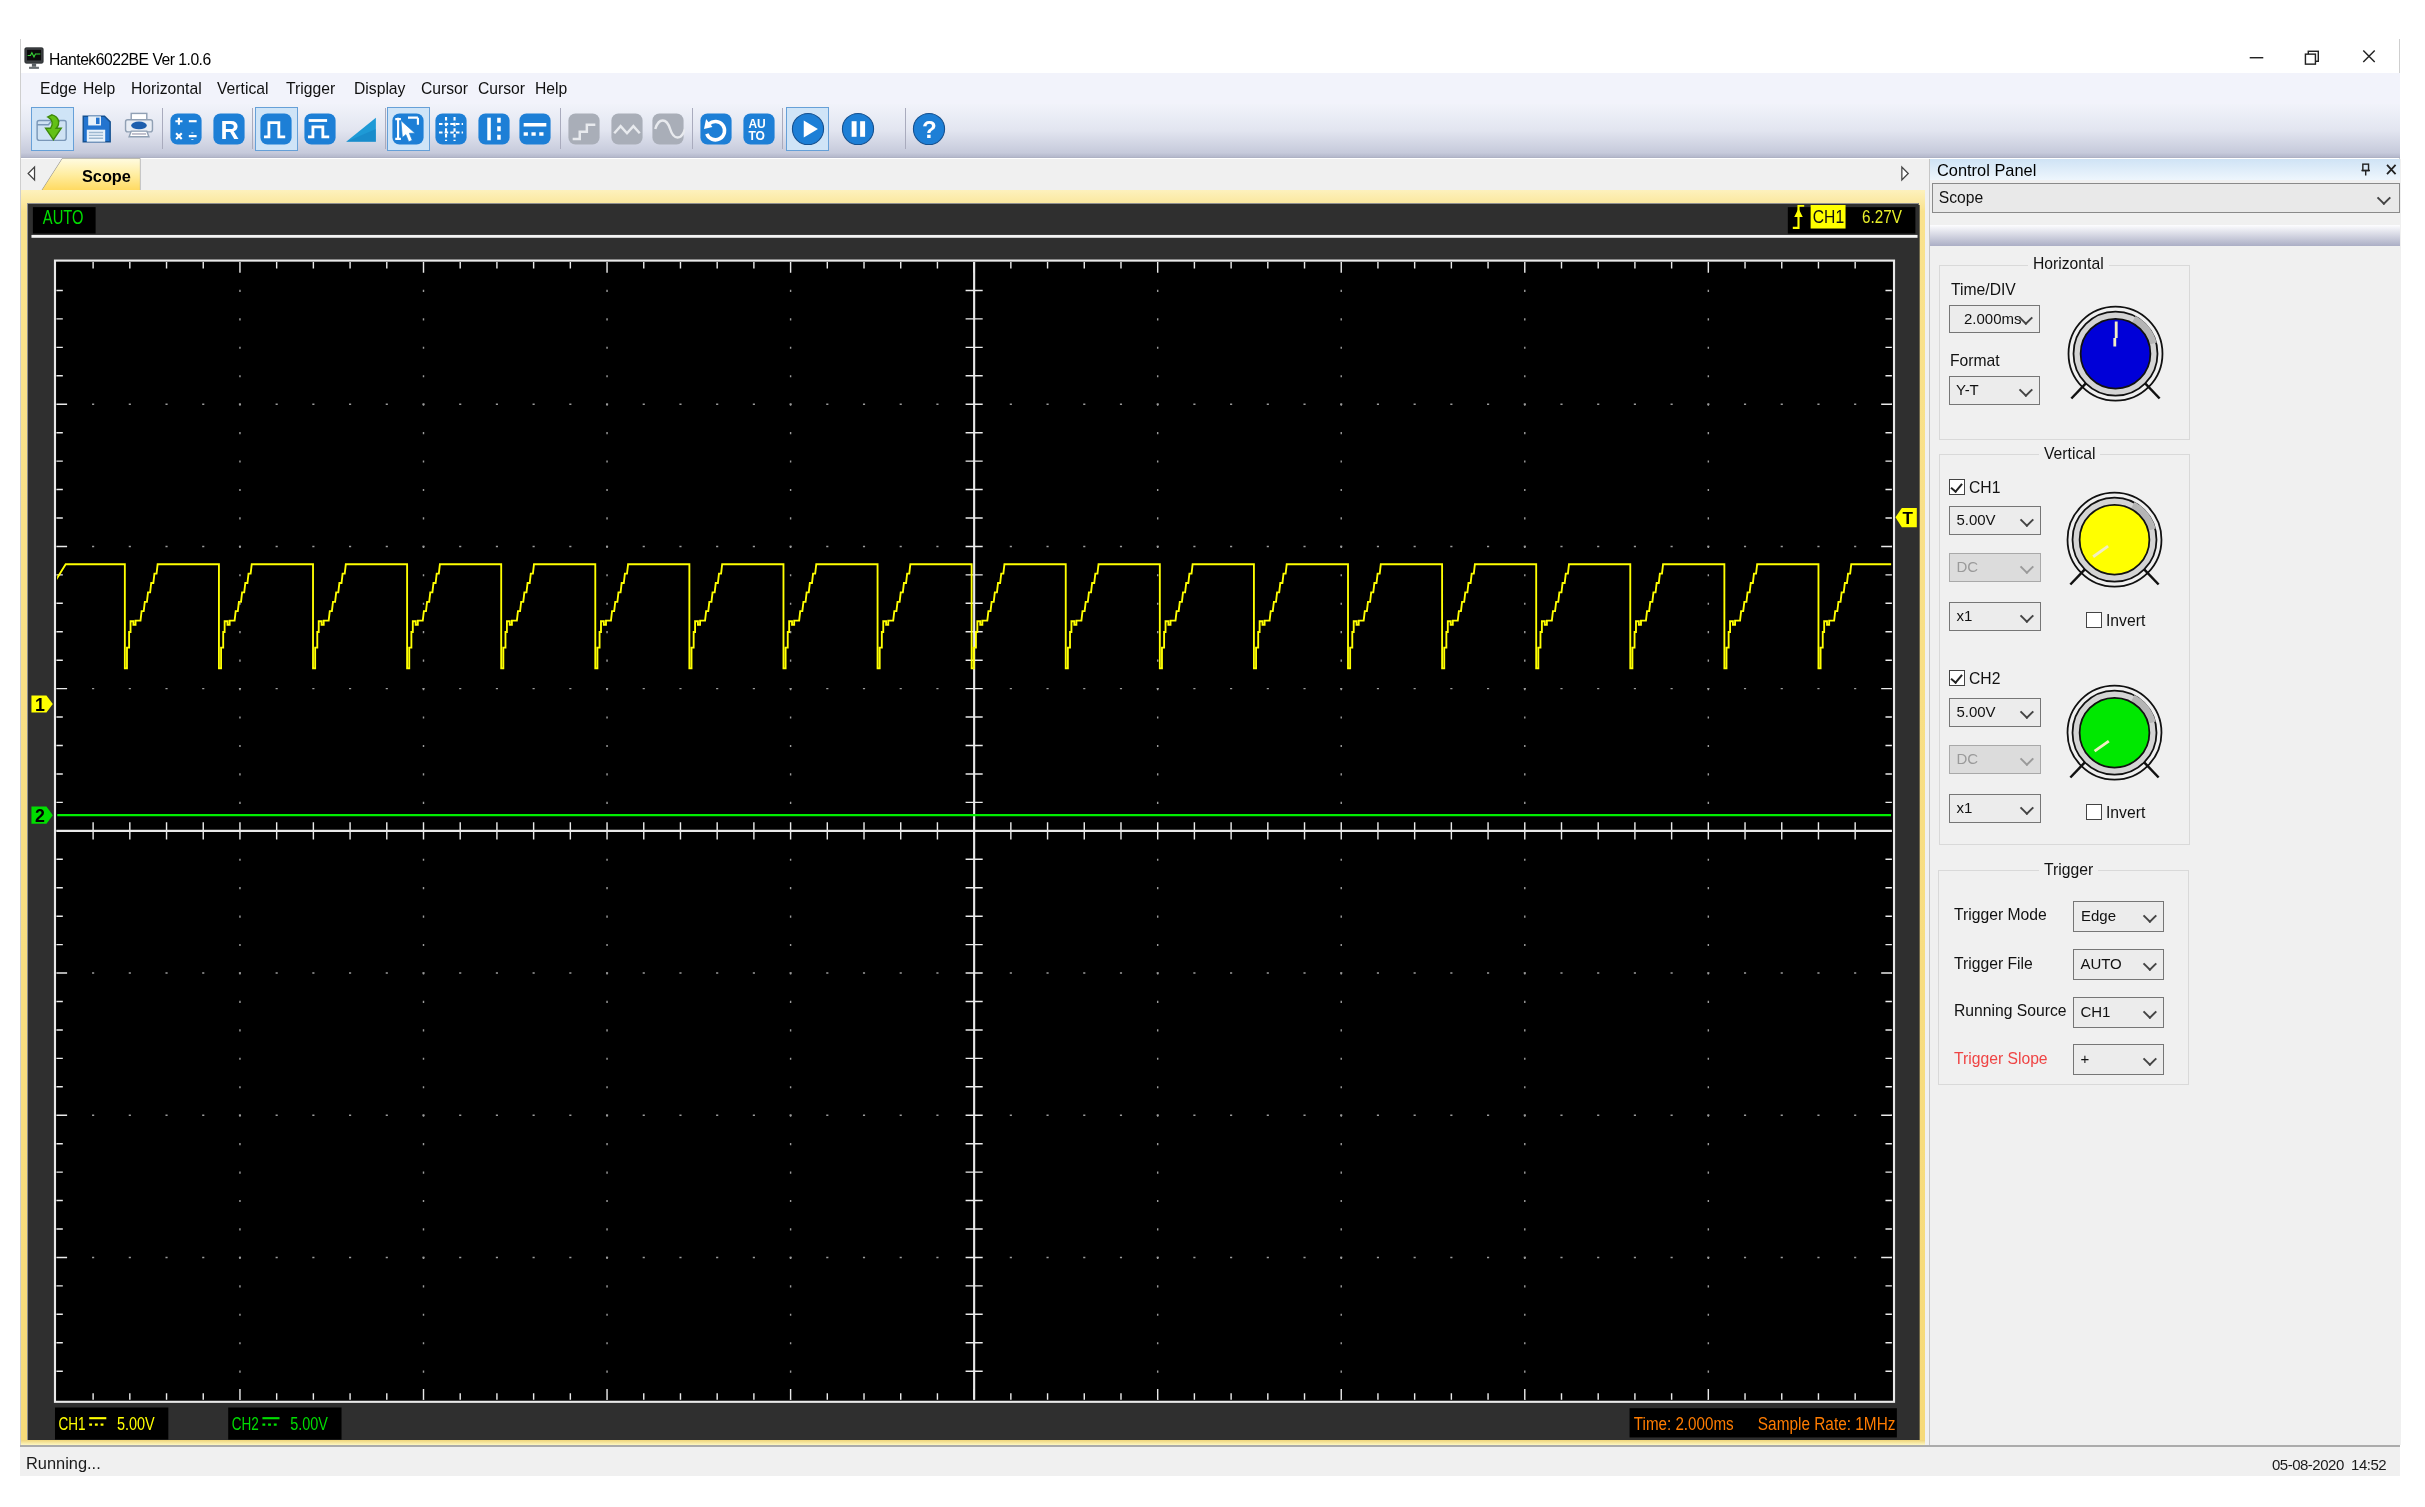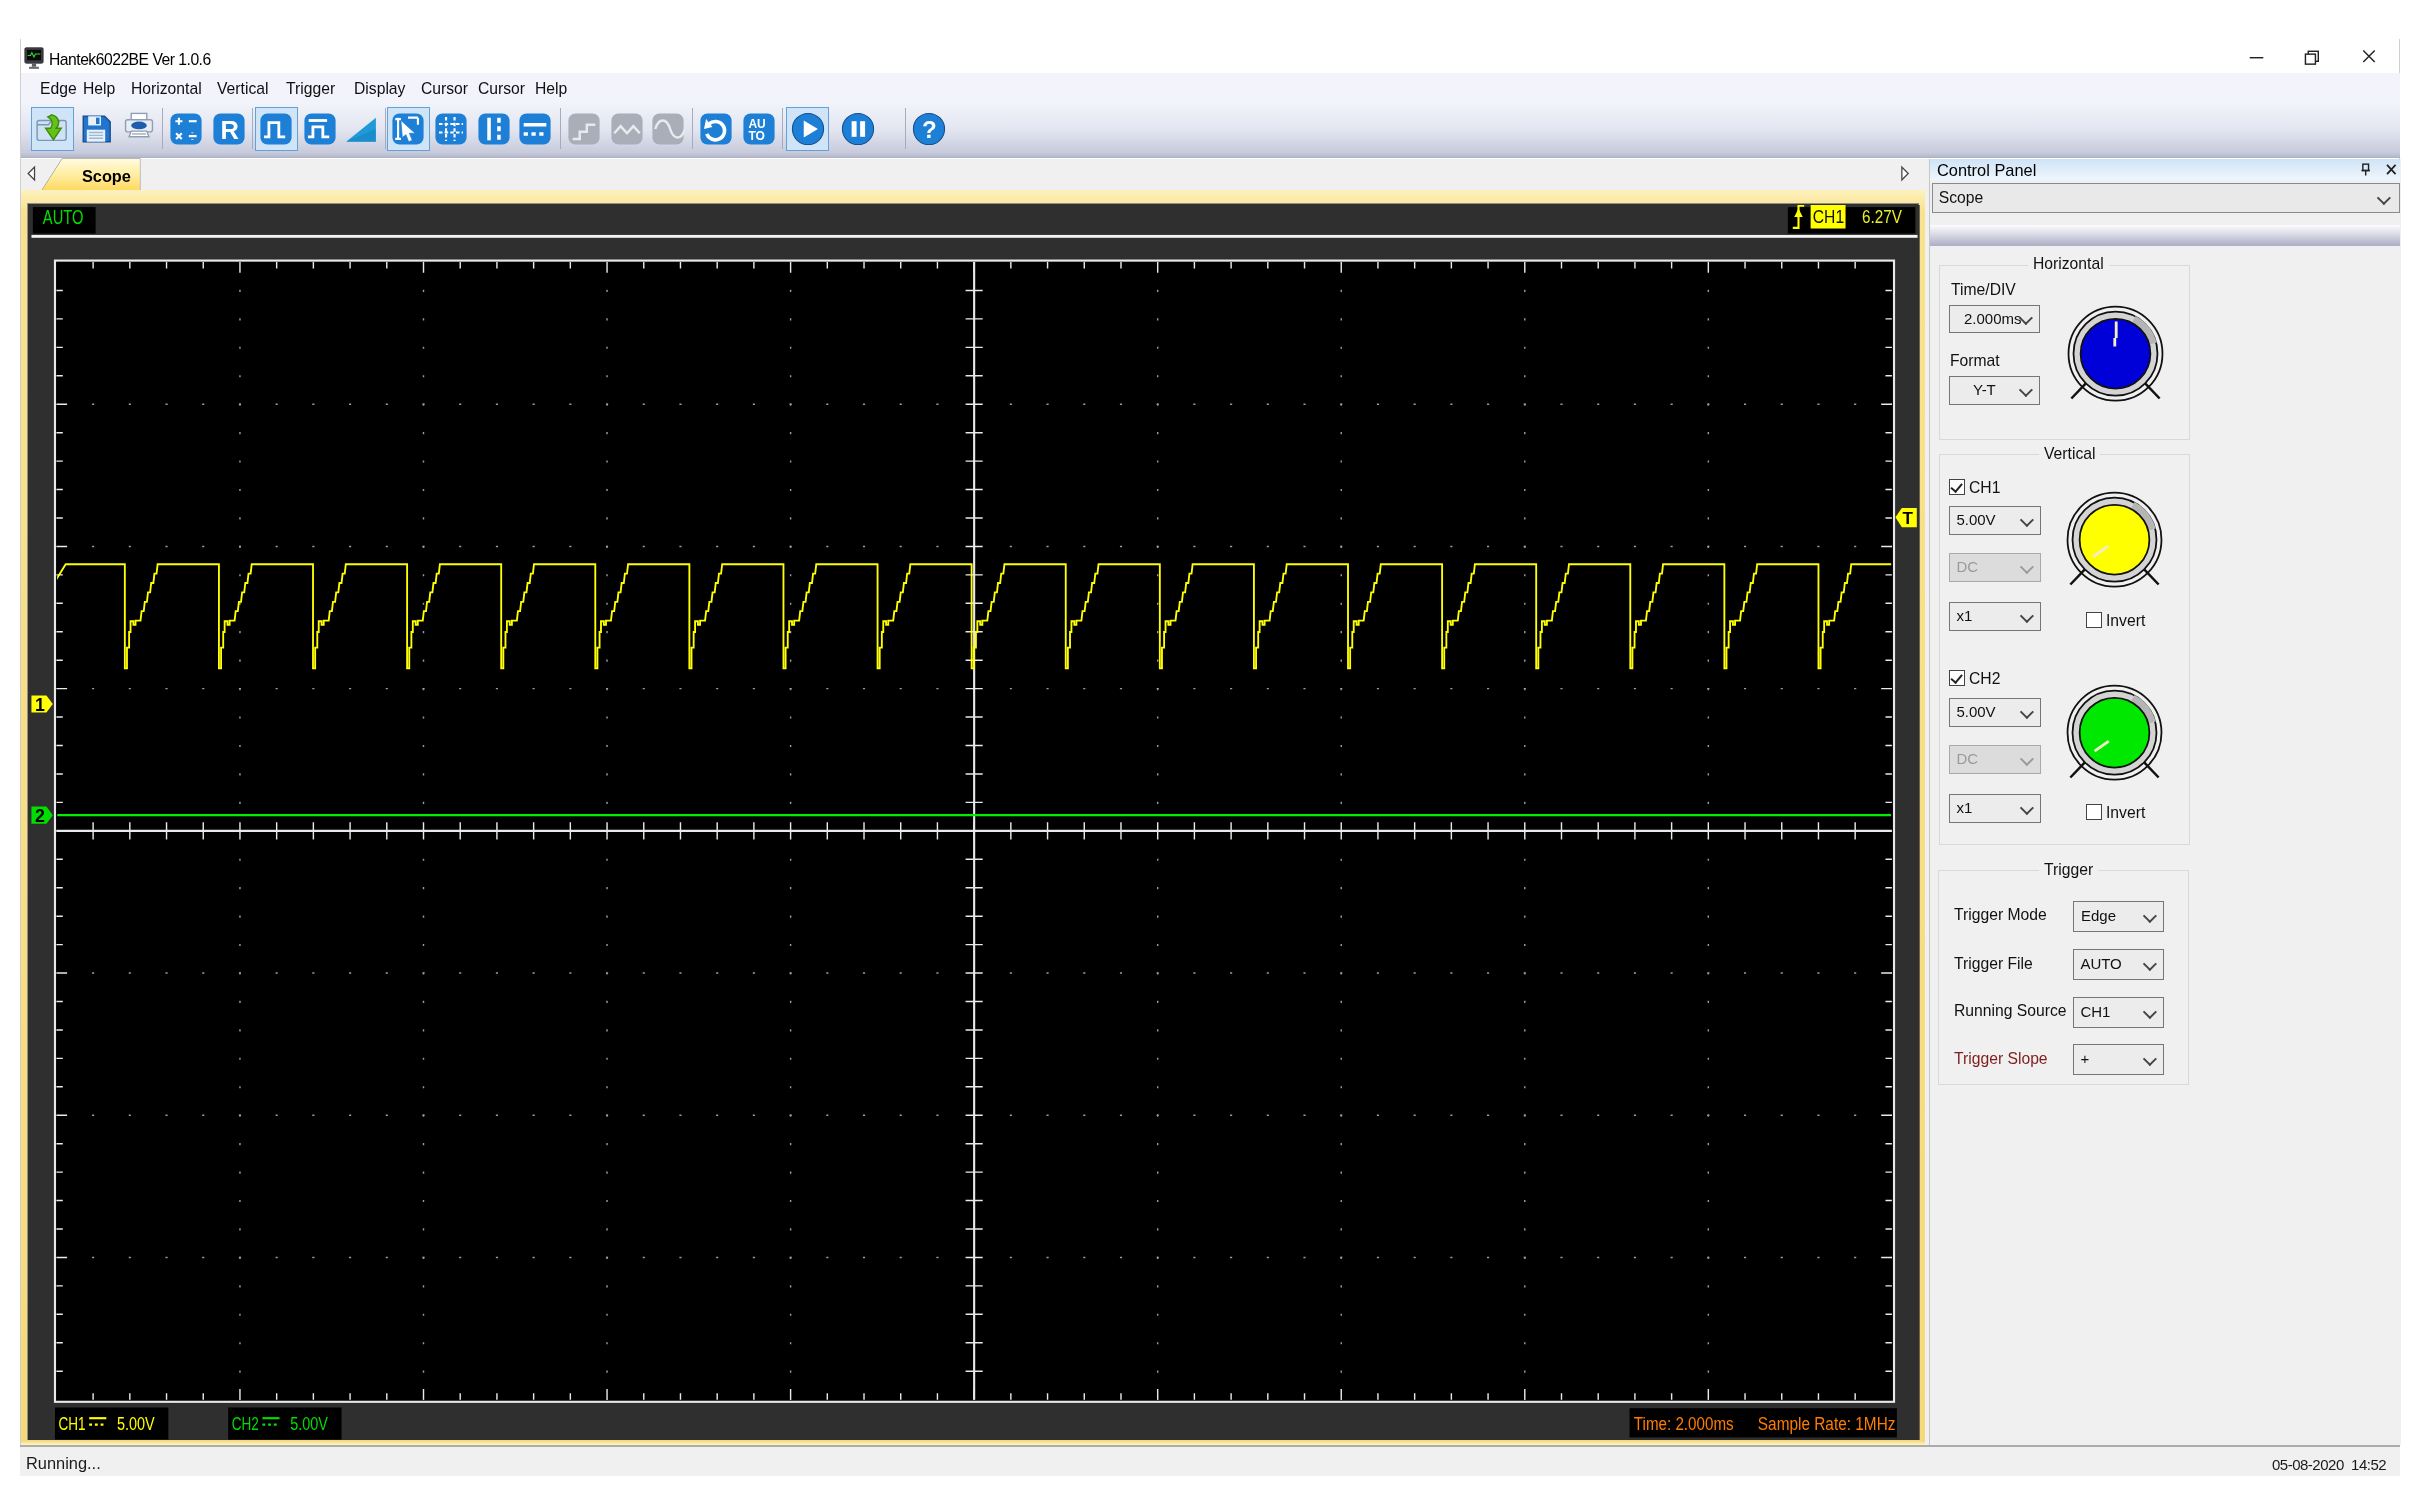--- a/index.html
+++ b/index.html
@@ -239,21 +239,21 @@
 <path d="M38,4 l12,13 m0,-13 l-12,13" stroke="#222" stroke-width="2.5"></path>
 </svg>
 <div class="abs" style="left:1932px;top:183px;width:468px;height:30px;background:#e9e9e9;border:1.4px solid #8a8a8a;box-sizing:border-box;font-size:15.7px;color:#111;line-height:27px;padding-left:5.7px">Scope
 <span style="position:absolute;right:10px;top:8.6px;width:7.8px;height:7.8px;border-right:2.1px solid #444;border-bottom:2.1px solid #444;transform:rotate(45deg)"></span></div>
 <div class="abs" style="left:1930px;top:225px;width:470px;height:21.4px;background:linear-gradient(#fdfdff,#abaec5)"></div>
 <div style="position:absolute;left:1939px;top:265px;width:251px;height:175px;border:0.7px solid #d9d9d9;box-sizing:border-box"></div>
 <div style="position:absolute;left:2028px;top:255px;background:#f0f0f0;padding:0 5px;font-size:15.7px;color:#111">Horizontal</div>
 <div style="position:absolute;left:1951px;top:281px;font-size:15.7px;color:#111">Time/DIV</div>
 <div style="position:absolute;left:1949px;top:305px;width:91px;height:28px;background:#ececec;border:1.4px solid #767676;box-sizing:border-box;font-size:15px;color:#111;line-height:25px;padding-left:14px">2.000ms<span style="position:absolute;right:8.6px;top:7.1px;width:7.8px;height:7.8px;border-right:2.1px solid #444;border-bottom:2.1px solid #444;transform:rotate(45deg)"></span></div>
 <div style="position:absolute;left:1950px;top:352px;font-size:15.7px;color:#111">Format</div>
-<div style="position:absolute;left:1949px;top:376px;width:91px;height:28.5px;background:#ececec;border:1.4px solid #767676;box-sizing:border-box;font-size:15px;color:#111;line-height:26px;padding-left:23px">Y-T<span style="position:absolute;right:8.6px;top:7.8px;width:7.8px;height:7.8px;border-right:2.1px solid #444;border-bottom:2.1px solid #444;transform:rotate(45deg)"></span></div>
+<div style="position:absolute;left:1949px;top:376px;width:91px;height:28.5px;background:#ececec;border:1.4px solid #767676;box-sizing:border-box;font-size:15px;color:#111;line-height:26px;padding-left:6px">Y-T<span style="position:absolute;right:8.6px;top:7.8px;width:7.8px;height:7.8px;border-right:2.1px solid #444;border-bottom:2.1px solid #444;transform:rotate(45deg)"></span></div>
 <svg style="position:absolute;left:2055px;top:293px" width="121" height="127" viewBox="0 0 170 178">
     <circle cx="85" cy="85" r="66" fill="none" stroke="#111" stroke-width="2.5"></circle>
     <line x1="44" y1="126" x2="23" y2="148" stroke="#111" stroke-width="3.5"></line>
     <line x1="126" y1="126" x2="147" y2="148" stroke="#111" stroke-width="3.5"></line>
     <circle cx="85" cy="85" r="59" fill="#d4d4d4" stroke="#111" stroke-width="2.5"></circle>
     <path d="M110.6,36.9 A54.5,54.5 0 0 1 137.6,70.9" fill="none" stroke="#b5b5b5" stroke-width="11"></path>
     <circle cx="85" cy="85" r="49" fill="#0000d8" stroke="#111" stroke-width="2.5"></circle>
     <path d="M86,40 V63 M84,63 V75" stroke="#f2edc4" stroke-width="4" fill="none"></path>
   </svg>
 <div style="position:absolute;left:1939px;top:454px;width:251px;height:391px;border:0.7px solid #d9d9d9;box-sizing:border-box"></div>
@@ -295,19 +295,19 @@
 <div style="position:absolute;left:2086px;top:804px;width:15.7px;height:15.7px;background:#fff;border:1.4px solid #444;box-sizing:border-box"></div>
 <div style="position:absolute;left:2106px;top:804px;font-size:15.7px;color:#111">Invert</div>
 <div style="position:absolute;left:1938px;top:870px;width:251px;height:215px;border:0.7px solid #d9d9d9;box-sizing:border-box"></div>
 <div style="position:absolute;left:2039px;top:861px;background:#f0f0f0;padding:0 5px;font-size:15.7px;color:#111">Trigger</div>
 <div style="position:absolute;left:1954px;top:906px;font-size:15.7px;color:#111">Trigger Mode</div>
 <div style="position:absolute;left:2073px;top:901px;width:91px;height:31px;background:#ececec;border:1.4px solid #767676;box-sizing:border-box;font-size:15px;color:#111;line-height:28px;padding-left:7px">Edge<span style="position:absolute;right:8.6px;top:8.6px;width:7.8px;height:7.8px;border-right:2.1px solid #444;border-bottom:2.1px solid #444;transform:rotate(45deg)"></span></div>
 <div style="position:absolute;left:1954px;top:955px;font-size:15.7px;color:#111">Trigger File</div>
 <div style="position:absolute;left:2073px;top:949px;width:91px;height:31px;background:#ececec;border:1.4px solid #767676;box-sizing:border-box;font-size:15px;color:#111;line-height:28px;padding-left:6.4px">AUTO<span style="position:absolute;right:8.6px;top:8.6px;width:7.8px;height:7.8px;border-right:2.1px solid #444;border-bottom:2.1px solid #444;transform:rotate(45deg)"></span></div>
 <div style="position:absolute;left:1954px;top:1002px;font-size:15.7px;color:#111">Running Source</div>
 <div style="position:absolute;left:2073px;top:997px;width:91px;height:31px;background:#ececec;border:1.4px solid #767676;box-sizing:border-box;font-size:15px;color:#111;line-height:28px;padding-left:6.4px">CH1<span style="position:absolute;right:8.6px;top:8.6px;width:7.8px;height:7.8px;border-right:2.1px solid #444;border-bottom:2.1px solid #444;transform:rotate(45deg)"></span></div>
-<div style="position:absolute;left:1954px;top:1050px;font-size:15.7px;color:#7f1d1d">Trigger Slope</div>
+<div style="position:absolute;left:1954px;top:1050px;font-size:15.7px;color:#ef4444">Trigger Slope</div>
 <div style="position:absolute;left:2073px;top:1044px;width:91px;height:31px;background:#ececec;border:1.4px solid #767676;box-sizing:border-box;font-size:15px;color:#111;line-height:28px;padding-left:6.4px">+<span style="position:absolute;right:8.6px;top:8.6px;width:7.8px;height:7.8px;border-right:2.1px solid #444;border-bottom:2.1px solid #444;transform:rotate(45deg)"></span></div>
 
 <div class="abs" style="left:20px;top:1445px;width:2380px;height:2.1px;background:#ababab"></div>
 <div class="abs" style="left:20px;top:1447px;width:2380px;height:29px;background:#f0f0f0"></div>
 <div class="abs" style="left:26px;top:1454px;font-size:16.4px;color:#1a1a1a">Running...</div>
 <div class="abs" style="left:2272px;top:1456px;font-size:15px;letter-spacing:-0.5px;color:#1a1a1a">05-08-2020&nbsp; 14:52</div>
 
 </body></html>

